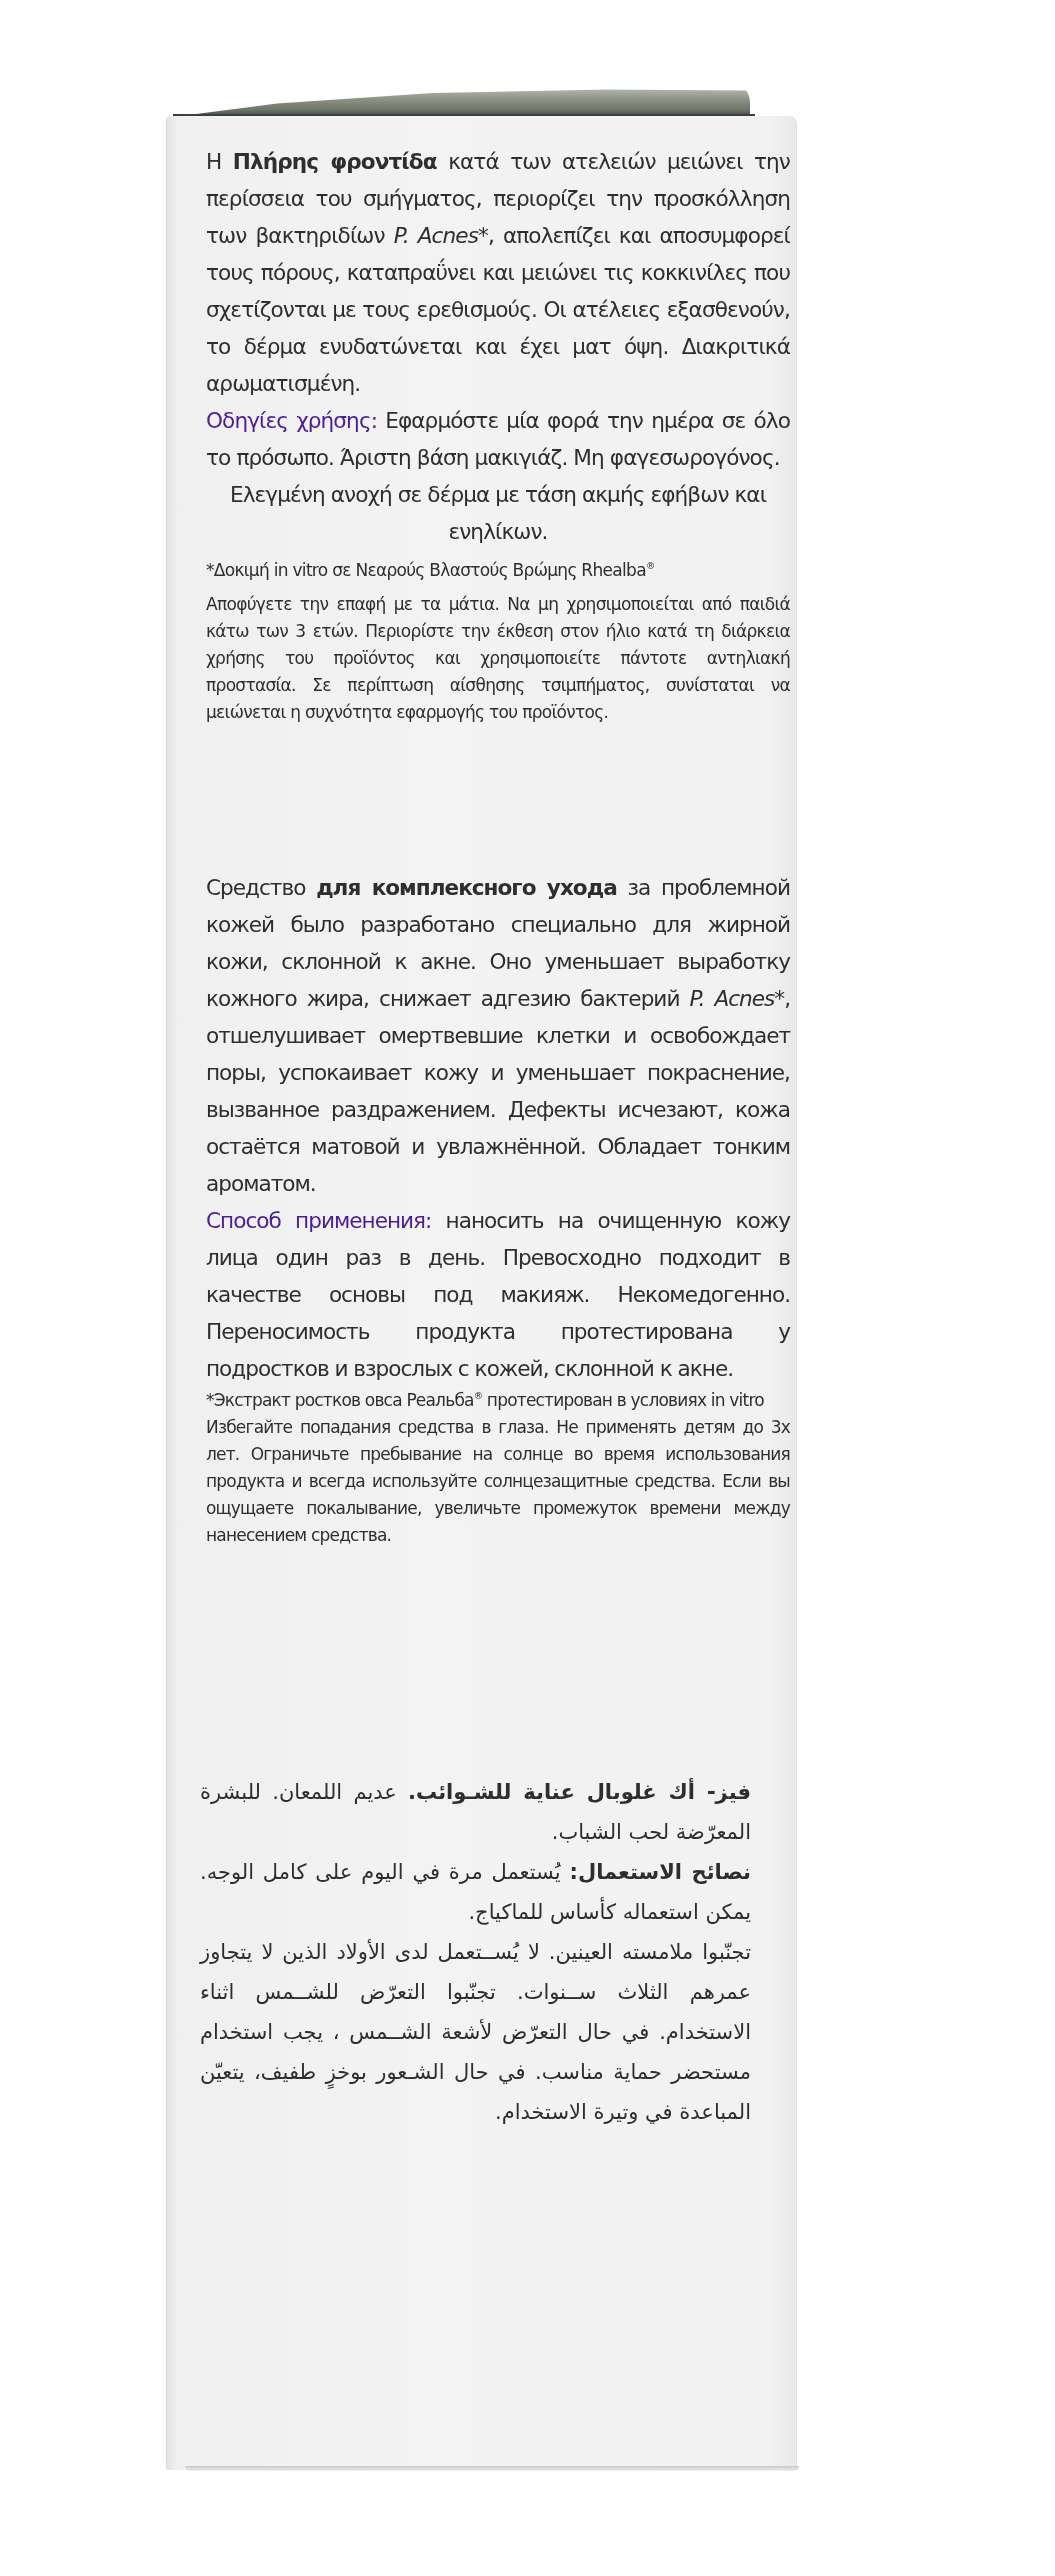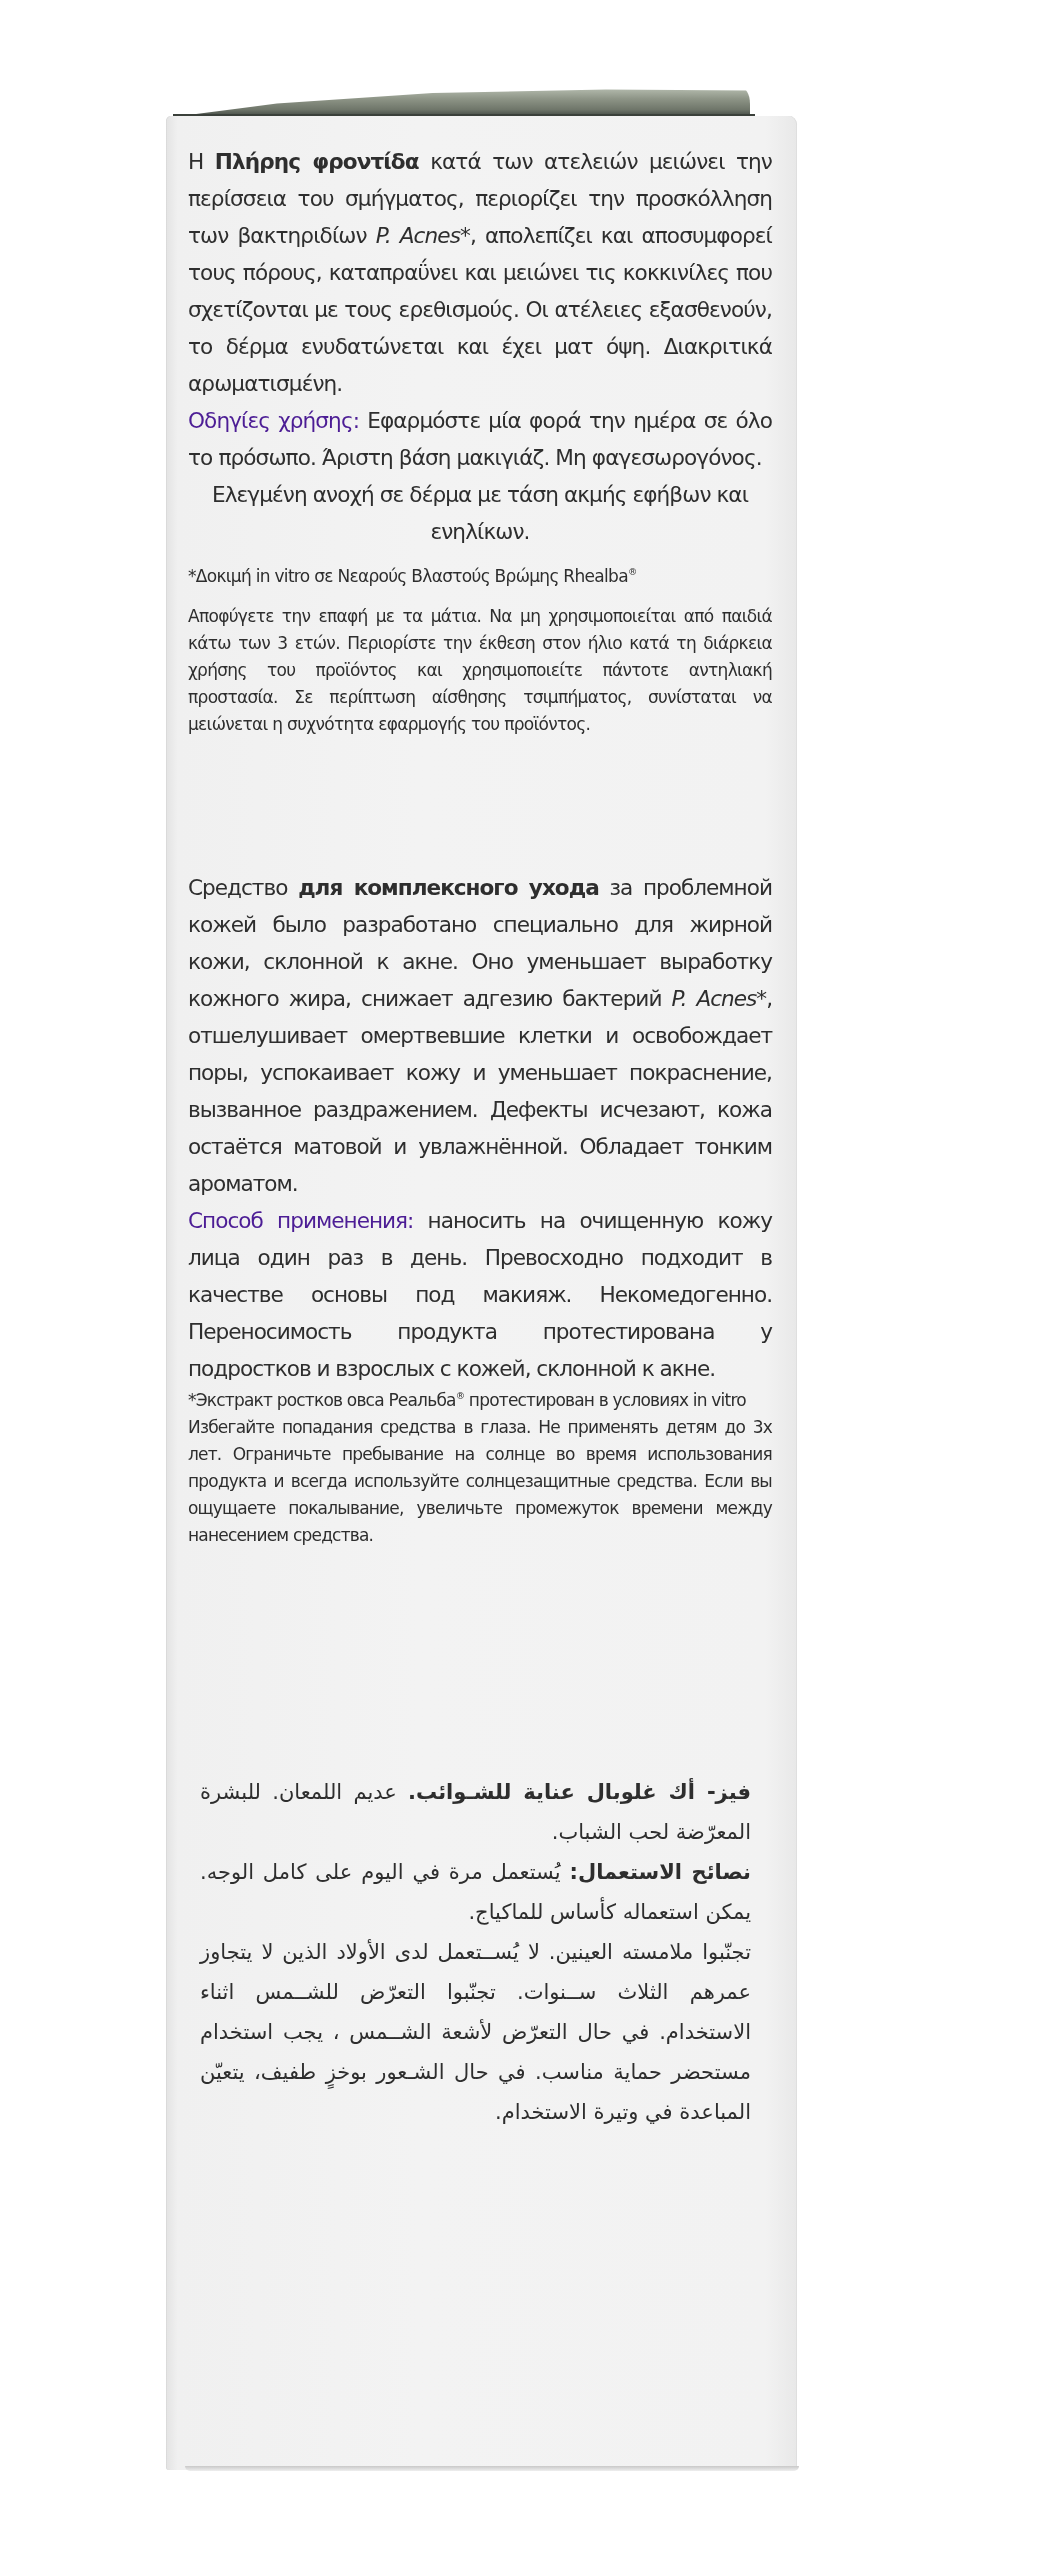--- a/index.html
+++ b/index.html
@@ -20,31 +20,31 @@
     background: linear-gradient(90deg, #e3e3e3 0px, #f0f0f0 11.6px, #f3f3f3 40%, #f2f2f2 95%, #e8e8e8 100%);
     border-radius: 5px 8.3px 3.3px 3.3px;
     box-shadow: inset 0.8px 0 0 #d8d8d8, inset -0.8px 0 0 #dcdcdc;
   }
   .box-bottom-fold {
     position: absolute; left: 185px; top: 2466px; width: 614px; height: 5px;
     background: linear-gradient(180deg, #c9c9c9, #eeeeee);
     border-radius: 0 0 5px 5px;
   }
 
-  .col { position: absolute; left: 188px; width: 584px; color: #2e2e2e; }
+  .col { position: absolute; left: 206px; width: 584px; color: #2e2e2e; }
   .lang-block p { margin: 0; text-align: justify; }
 
   .greek { top: 143px; }
   .greek .main {
     font-family: "DejaVu Sans", sans-serif; font-size: 21.6px; line-height: 37px;
     letter-spacing: -0.9px; transform: scaleX(1.0);
   }
   .greek .fine {
     font-family: "DejaVu Sans", sans-serif; font-size: 17px; line-height: 27px;
-    letter-spacing: -0.7px; margin-top: 13px;
+    letter-spacing: -0.7px; margin-top: 7px;
   }
   .russian { top: 869px; }
   .russian .main {
     font-family: "DejaVu Sans", sans-serif; font-size: 21.6px; line-height: 37px;
     letter-spacing: -1px;
   }
   .russian .fine {
     font-family: "DejaVu Sans", sans-serif; font-size: 17px; line-height: 27px;
     letter-spacing: -0.8px; 
   }

